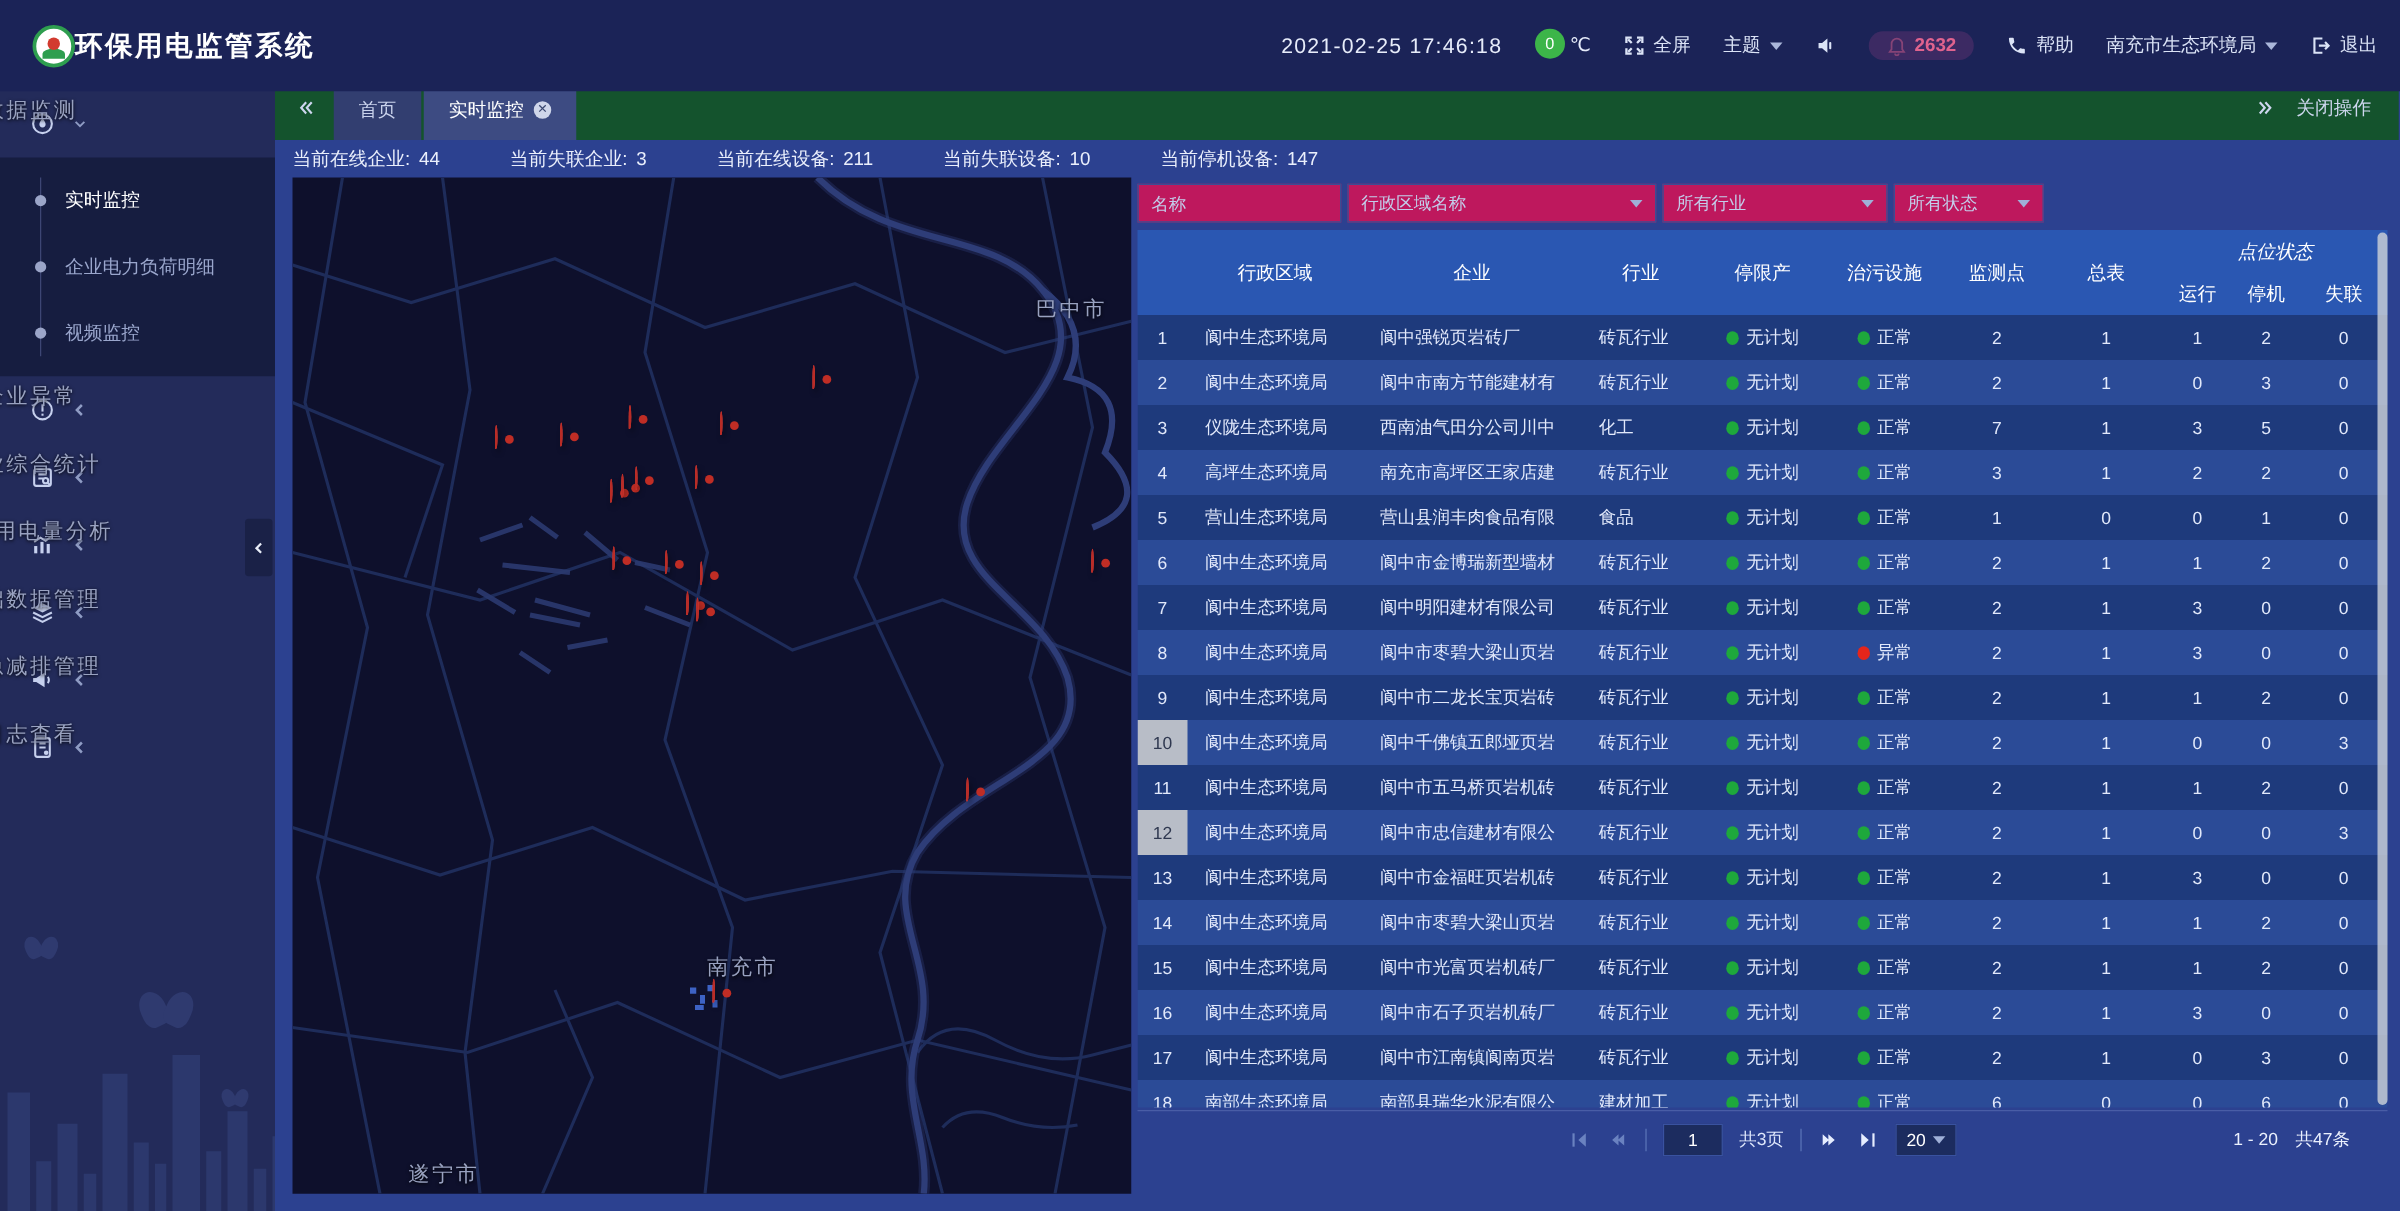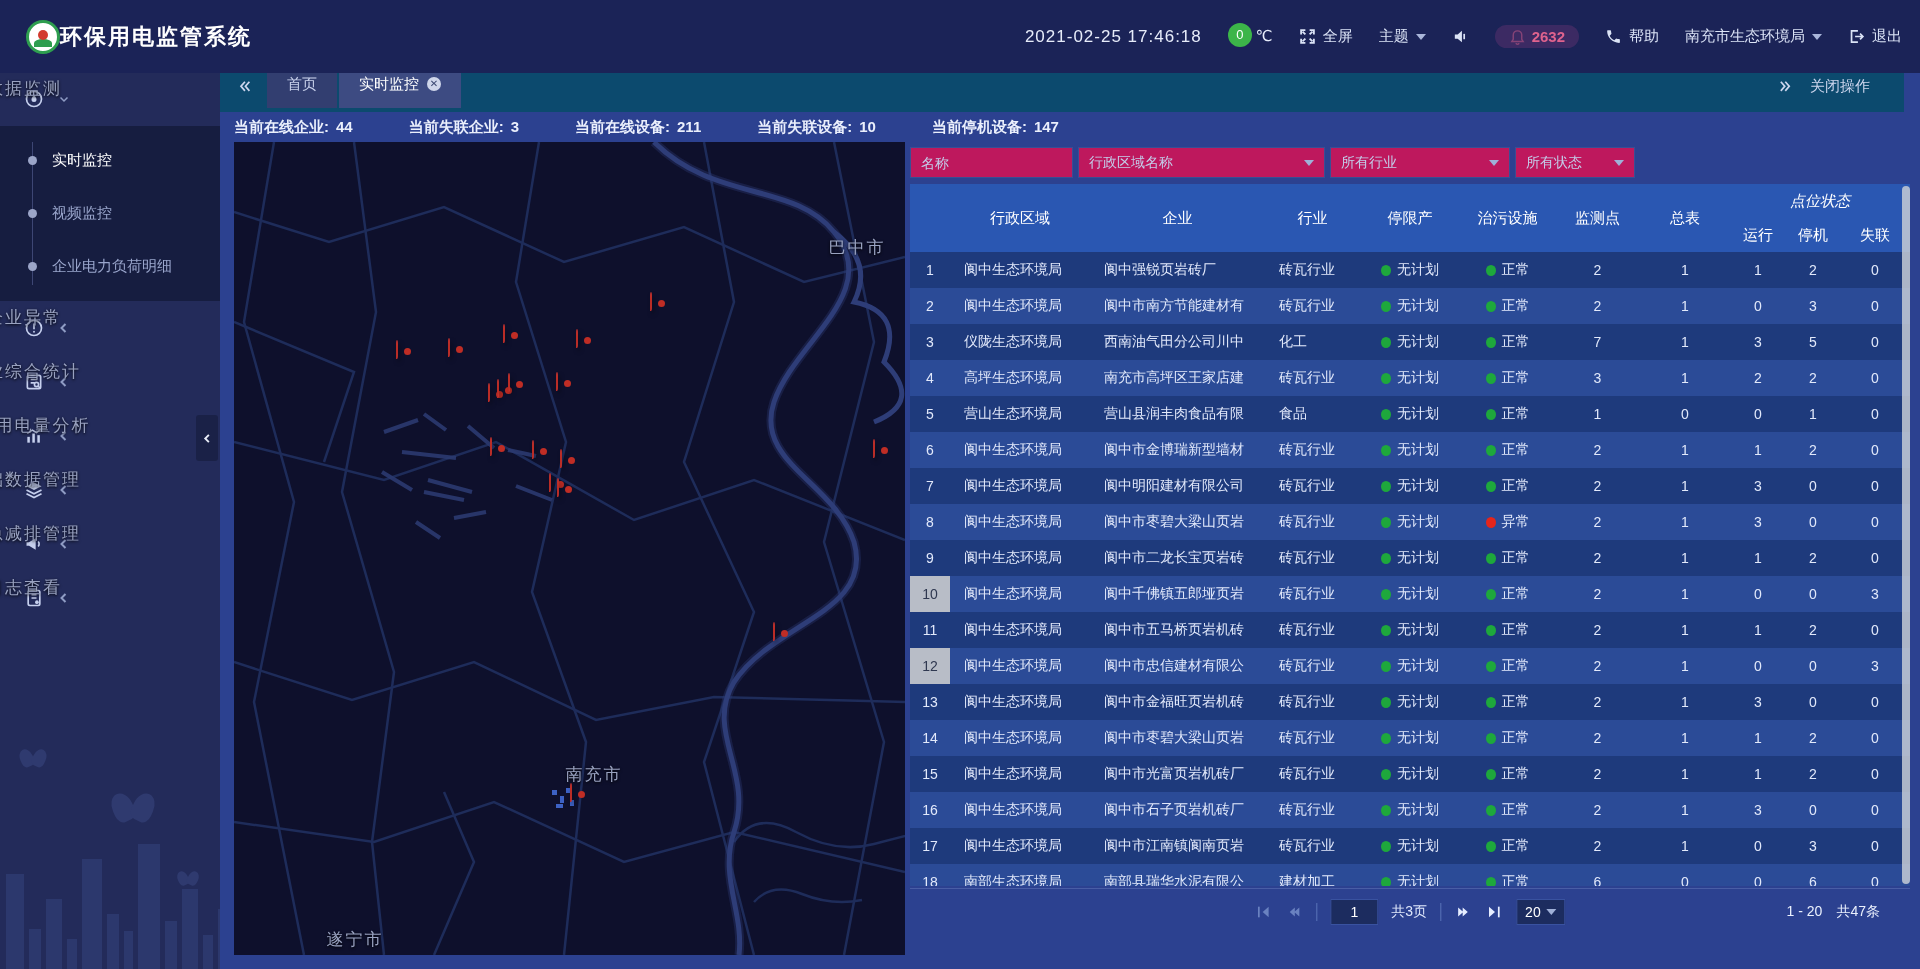--- a/index.html
+++ b/index.html
@@ -37,29 +37,29 @@
   .sitem::before{content:"";position:absolute;left:28px;top:22px;width:9px;height:9px;border-radius:50%;background:#9ba5c8;}
   .sitem.active{color:#fff;}
   .skyline{position:absolute;left:0;right:0;bottom:0;height:130px;display:flex;align-items:flex-end;gap:5px;padding:0 6px;opacity:.55;}
   .skyline i{display:block;background:#35447e;flex:0 0 auto;}
   .bfly{position:absolute;width:26px;height:20px;opacity:.4;}
   .bfly::before,.bfly::after{content:"";position:absolute;top:0;width:13px;height:18px;background:#41518f;border-radius:60% 60% 40% 40%;}
   .bfly::before{left:0;transform:rotate(-25deg);}
   .bfly::after{right:0;transform:rotate(25deg);}
 
   
-  .tabbar{position:absolute;left:220px;top:60px;right:16px;height:52px;background:#0c4a6e;display:flex;align-items:flex-start;z-index:10;}
+  .tabbar{position:absolute;left:220px;top:60px;right:1px;height:52px;background:#14532d;display:flex;align-items:flex-end;z-index:10;}
   .tab-coll{align-self:center;margin:0 14px 0 16px;color:#cdd6ee;}
   .tab{height:48px;display:flex;align-items:center;gap:8px;padding:0 20px;background:#323e70;color:#c9d2ec;font-size:15px;margin-right:2px;cursor:pointer;}
   .tab.active{background:#3d4b82;color:#fff;}
   .tclose{width:14px;height:14px;border-radius:50%;background:#cfd6ea;color:#3a4770;font-size:10px;line-height:14px;text-align:center;font-weight:bold;}
-  .tab-right{margin-left:auto;display:flex;align-items:center;gap:16px;padding-right:34px;align-self:center;color:#cdd6ee;font-size:15px;}
+  .tab-right{margin-left:auto;display:flex;align-items:center;gap:16px;padding-right:22px;align-self:center;color:#cdd6ee;font-size:15px;}
 
   
-  .statsbar{position:absolute;left:234px;top:112px;height:30px;display:flex;align-items:center;gap:56px;color:#eaeffc;font-size:15px;z-index:5;font-weight:bold;}
+  .statsbar{position:absolute;left:234px;top:112px;height:30px;display:flex;align-items:center;gap:56px;color:#eaeffc;font-size:15px;z-index:5;}
   .stat .sval{margin-left:7px;}
 
   
   .map{position:absolute;left:234px;top:142px;width:671px;height:813px;background:#0e102c;overflow:hidden;}
   .map svg.roads{position:absolute;left:0;top:0;}
   .mlabel{position:absolute;transform:translate(-50%,-50%);color:#99a2c0;font-size:17px;letter-spacing:2px;text-shadow:0 1px 3px #000;white-space:nowrap;}
   .pin{position:absolute;width:24px;height:24px;transform:translate(-50%,-100%);z-index:3;}
   .pin .tear{width:23px;height:23px;background:#ea4340;border:1px solid #b92c26;border-radius:50% 50% 50% 0;transform:rotate(-45deg);box-shadow:2px 3px 4px rgba(0,0,0,.5);position:relative;}
   .pin .tear::after{content:"";position:absolute;left:7px;top:7px;width:7px;height:7px;border-radius:50%;background:#bf2d25;}
   .handle{position:absolute;left:196px;top:415px;width:22px;height:46px;background:#1a2147;display:flex;align-items:center;justify-content:center;color:#e8edf8;font-size:11px;z-index:25;border-radius:3px;cursor:pointer;}
@@ -185,22 +185,22 @@
           </span>
           <span class="mlabel">数据监测</span>
           <span class="chev ic" style="width: 12px; height: 12px;">
             <svg viewBox="0 0 24 24" fill="none" stroke="currentColor" stroke-width="3">
               <path d="M5 9l7 7 7-7"></path>
             </svg>
           </span>
         </div>
         <div class="submenu">
           <div class="sitem active">实时监控</div>
+          <div class="sitem">企业电力负荷明细</div>
           <div class="sitem">视频监控</div>
-          <div class="sitem">企业电力负荷明细</div>
         </div>
         <div class="mitem">
           <span class="ic">
             <svg viewBox="0 0 24 24">
               <circle cx="12" cy="12" r="9" fill="none" stroke="currentColor" stroke-width="2"></circle>
               <rect x="11" y="6.5" width="2" height="7" fill="currentColor"></rect>
               <rect x="11" y="15.5" width="2" height="2" fill="currentColor"></rect>
             </svg>
           </span>
           <span class="mlabel">企业异常</span>

